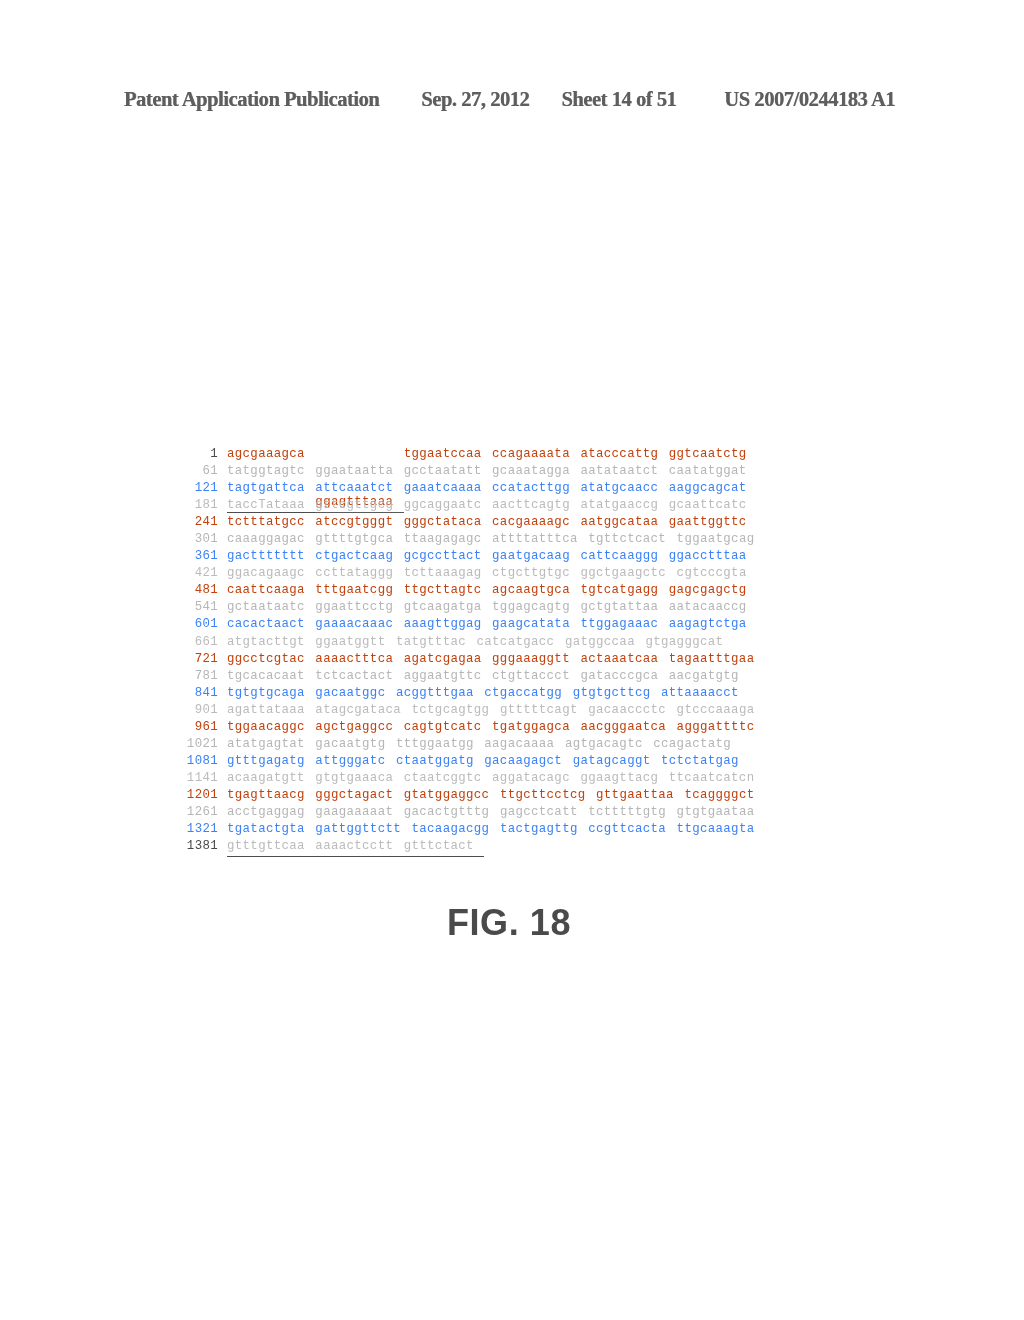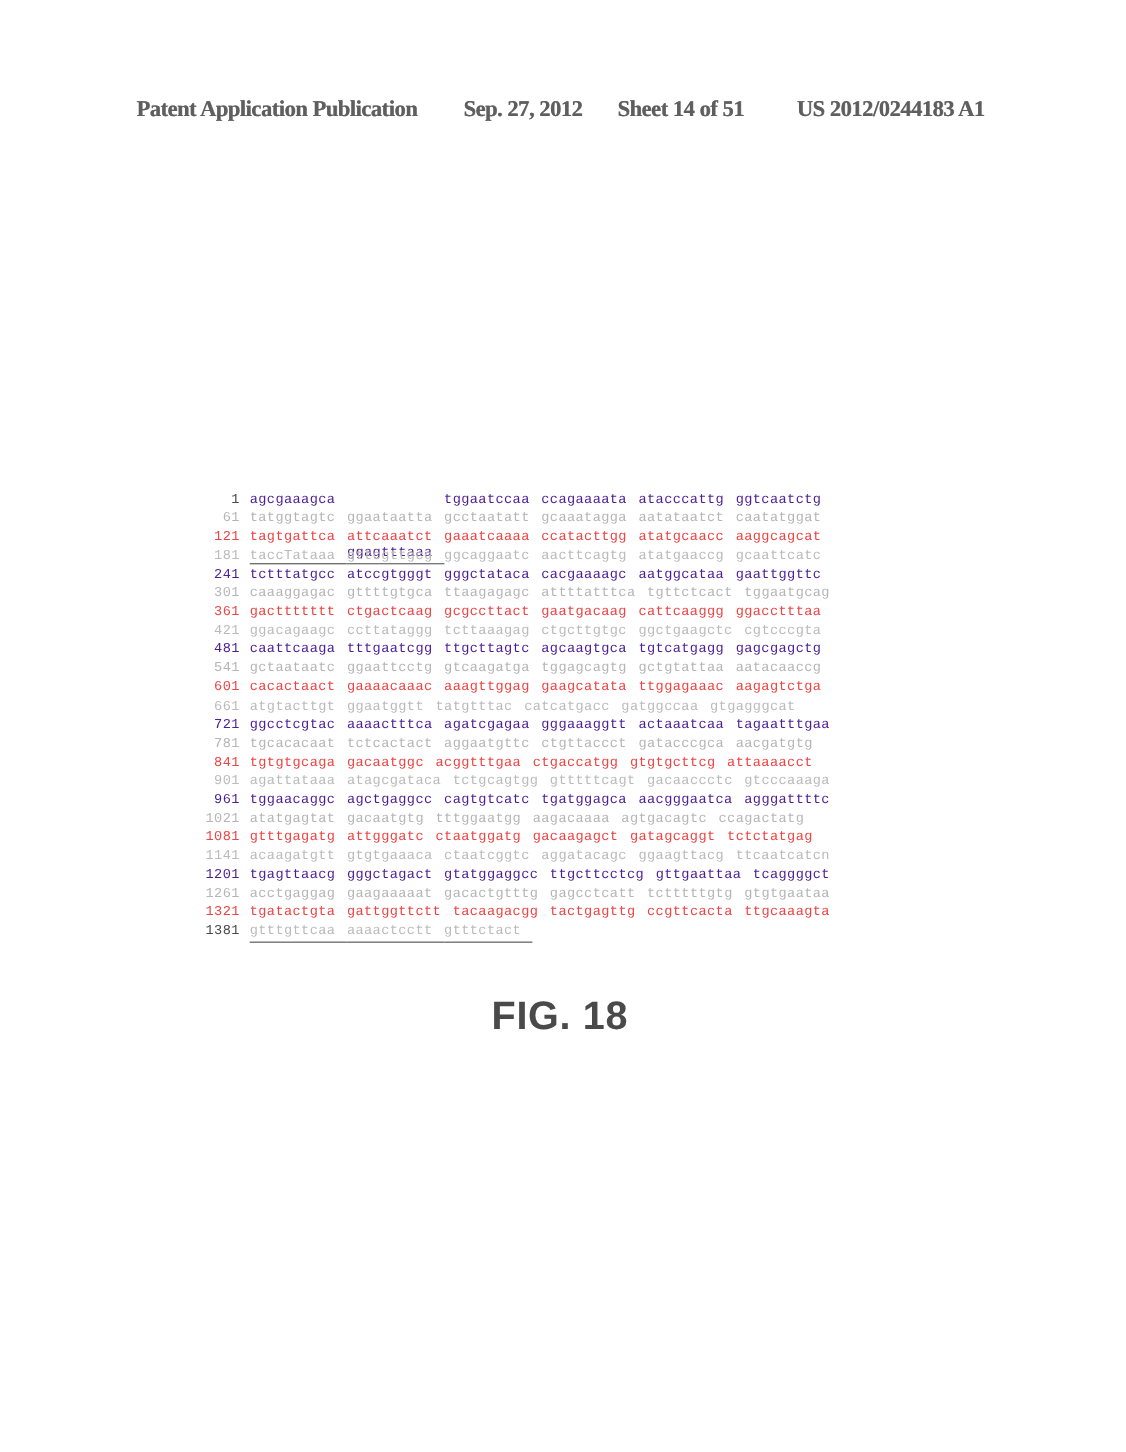--- a/index.html
+++ b/index.html
@@ -76,23 +76,23 @@
     display: flex;
     white-space: pre;
   }
   .seq-col {
     flex: 0 0 auto;
     padding-right: 10.5px;
     color: #bcbcbc;
   }
 
   
-  .seq-row.f1 .seq-col, .seq-row.f1 .seq-num { color: #4c1d95; }
+  .seq-row.f1 .seq-col, .seq-row.f1 .seq-num { color: #c2410c; }
   .seq-row.f2 .seq-col, .seq-row.f2 .seq-num { color: #b6b6b6; font-family: Liberation Mono, monospace; }
-  .seq-row.f3 .seq-col, .seq-row.f3 .seq-num { color: #ef4444; }
+  .seq-row.f3 .seq-col, .seq-row.f3 .seq-num { color: #3b82f6; }
   .seq-row.f4 .seq-col, .seq-row.f4 .seq-num { color: #bbbbbb; }
 
   
   .seq-row.emph .seq-num { color: #4a4a4a; }
   .seq-col.emph {
     color: #3f3f3f;
     border-bottom: 1.1px solid #4d4d4d;
     padding-bottom: 0.5px;
   }
   .seq-col.emph-tail {
@@ -121,20 +121,20 @@
 
 <div class="page">
 
   <div class="pub-header">
     <span class="hdr-title">Patent Application Publication</span>
     <span class="hdr-gap1"></span>
     <span class="hdr-date">Sep. 27, 2012</span>
     <span class="hdr-gap2"></span>
     <span class="hdr-sheet">Sheet 14 of 51</span>
     <span class="hdr-gap3"></span>
-    <span class="hdr-docnum">US 2012/0244183 A1</span>
+    <span class="hdr-docnum">US 2007/0244183 A1</span>
   </div>
 
   <div class="seq-block" id="seq-block"><div class="seq-row f1 emph"><span class="seq-num">1</span><span class="seq-cols"><span class="seq-col emph">agcgaaagca</span><span class="seq-col emph-tail">ggagtttaaa</span><span class="seq-col">tggaatccaa</span><span class="seq-col">ccagaaaata</span><span class="seq-col">atacccattg</span><span class="seq-col">ggtcaatctg</span></span></div><div class="seq-row f2"><span class="seq-num">61</span><span class="seq-cols"><span class="seq-col">tatggtagtc</span><span class="seq-col">ggaataatta</span><span class="seq-col">gcctaatatt</span><span class="seq-col">gcaaatagga</span><span class="seq-col">aatataatct</span><span class="seq-col">caatatggat</span></span></div><div class="seq-row f3"><span class="seq-num">121</span><span class="seq-cols"><span class="seq-col">tagtgattca</span><span class="seq-col">attcaaatct</span><span class="seq-col">gaaatcaaaa</span><span class="seq-col">ccatacttgg</span><span class="seq-col">atatgcaacc</span><span class="seq-col">aaggcagcat</span></span></div><div class="seq-row f4"><span class="seq-num">181</span><span class="seq-cols"><span class="seq-col">taccTataaa</span><span class="seq-col">gttcgttgcg</span><span class="seq-col">ggcaggaatc</span><span class="seq-col">aacttcagtg</span><span class="seq-col">atatgaaccg</span><span class="seq-col">gcaattcatc</span></span></div><div class="seq-row f1"><span class="seq-num">241</span><span class="seq-cols"><span class="seq-col">tctttatgcc</span><span class="seq-col">atccgtgggt</span><span class="seq-col">gggctataca</span><span class="seq-col">cacgaaaagc</span><span class="seq-col">aatggcataa</span><span class="seq-col">gaattggttc</span></span></div><div class="seq-row f2"><span class="seq-num">301</span><span class="seq-cols"><span class="seq-col">caaaggagac</span><span class="seq-col">gttttgtgca</span><span class="seq-col">ttaagagagc</span><span class="seq-col">attttatttca</span><span class="seq-col">tgttctcact</span><span class="seq-col">tggaatgcag</span></span></div><div class="seq-row f3"><span class="seq-num">361</span><span class="seq-cols"><span class="seq-col">gacttttttt</span><span class="seq-col">ctgactcaag</span><span class="seq-col">gcgccttact</span><span class="seq-col">gaatgacaag</span><span class="seq-col">cattcaaggg</span><span class="seq-col">ggacctttaa</span></span></div><div class="seq-row f4"><span class="seq-num">421</span><span class="seq-cols"><span class="seq-col">ggacagaagc</span><span class="seq-col">ccttataggg</span><span class="seq-col">tcttaaagag</span><span class="seq-col">ctgcttgtgc</span><span class="seq-col">ggctgaagctc</span><span class="seq-col">cgtcccgta</span></span></div><div class="seq-row f1"><span class="seq-num">481</span><span class="seq-cols"><span class="seq-col">caattcaaga</span><span class="seq-col">tttgaatcgg</span><span class="seq-col">ttgcttagtc</span><span class="seq-col">agcaagtgca</span><span class="seq-col">tgtcatgagg</span><span class="seq-col">gagcgagctg</span></span></div><div class="seq-row f2"><span class="seq-num">541</span><span class="seq-cols"><span class="seq-col">gctaataatc</span><span class="seq-col">ggaattcctg</span><span class="seq-col">gtcaagatga</span><span class="seq-col">tggagcagtg</span><span class="seq-col">gctgtattaa</span><span class="seq-col">aatacaaccg</span></span></div><div class="seq-row f3"><span class="seq-num">601</span><span class="seq-cols"><span class="seq-col">cacactaact</span><span class="seq-col">gaaaacaaac</span><span class="seq-col">aaagttggag</span><span class="seq-col">gaagcatata</span><span class="seq-col">ttggagaaac</span><span class="seq-col">aagagtctga</span></span></div><div class="seq-row f4"><span class="seq-num">661</span><span class="seq-cols"><span class="seq-col">atgtacttgt</span><span class="seq-col">ggaatggtt</span><span class="seq-col">tatgtttac</span><span class="seq-col">catcatgacc</span><span class="seq-col">gatggccaa</span><span class="seq-col">gtgagggcat</span></span></div><div class="seq-row f1"><span class="seq-num">721</span><span class="seq-cols"><span class="seq-col">ggcctcgtac</span><span class="seq-col">aaaactttca</span><span class="seq-col">agatcgagaa</span><span class="seq-col">gggaaaggtt</span><span class="seq-col">actaaatcaa</span><span class="seq-col">tagaatttgaa</span></span></div><div class="seq-row f2"><span class="seq-num">781</span><span class="seq-cols"><span class="seq-col">tgcacacaat</span><span class="seq-col">tctcactact</span><span class="seq-col">aggaatgttc</span><span class="seq-col">ctgttaccct</span><span class="seq-col">gatacccgca</span><span class="seq-col">aacgatgtg</span></span></div><div class="seq-row f3"><span class="seq-num">841</span><span class="seq-cols"><span class="seq-col">tgtgtgcaga</span><span class="seq-col">gacaatggc</span><span class="seq-col">acggtttgaa</span><span class="seq-col">ctgaccatgg</span><span class="seq-col">gtgtgcttcg</span><span class="seq-col">attaaaacct</span></span></div><div class="seq-row f4"><span class="seq-num">901</span><span class="seq-cols"><span class="seq-col">agattataaa</span><span class="seq-col">atagcgataca</span><span class="seq-col">tctgcagtgg</span><span class="seq-col">gtttttcagt</span><span class="seq-col">gacaaccctc</span><span class="seq-col">gtcccaaaga</span></span></div><div class="seq-row f1"><span class="seq-num">961</span><span class="seq-cols"><span class="seq-col">tggaacaggc</span><span class="seq-col">agctgaggcc</span><span class="seq-col">cagtgtcatc</span><span class="seq-col">tgatggagca</span><span class="seq-col">aacgggaatca</span><span class="seq-col">agggattttc</span></span></div><div class="seq-row f2"><span class="seq-num">1021</span><span class="seq-cols"><span class="seq-col">atatgagtat</span><span class="seq-col">gacaatgtg</span><span class="seq-col">tttggaatgg</span><span class="seq-col">aagacaaaa</span><span class="seq-col">agtgacagtc</span><span class="seq-col">ccagactatg</span></span></div><div class="seq-row f3"><span class="seq-num">1081</span><span class="seq-cols"><span class="seq-col">gtttgagatg</span><span class="seq-col">attgggatc</span><span class="seq-col">ctaatggatg</span><span class="seq-col">gacaagagct</span><span class="seq-col">gatagcaggt</span><span class="seq-col">tctctatgag</span></span></div><div class="seq-row f4"><span class="seq-num">1141</span><span class="seq-cols"><span class="seq-col">acaagatgtt</span><span class="seq-col">gtgtgaaaca</span><span class="seq-col">ctaatcggtc</span><span class="seq-col">aggatacagc</span><span class="seq-col">ggaagttacg</span><span class="seq-col">ttcaatcatcn</span></span></div><div class="seq-row f1"><span class="seq-num">1201</span><span class="seq-cols"><span class="seq-col">tgagttaacg</span><span class="seq-col">gggctagact</span><span class="seq-col">gtatggaggcc</span><span class="seq-col">ttgcttcctcg</span><span class="seq-col">gttgaattaa</span><span class="seq-col">tcaggggct</span></span></div><div class="seq-row f2"><span class="seq-num">1261</span><span class="seq-cols"><span class="seq-col">acctgaggag</span><span class="seq-col">gaagaaaaat</span><span class="seq-col">gacactgtttg</span><span class="seq-col">gagcctcatt</span><span class="seq-col">tctttttgtg</span><span class="seq-col">gtgtgaataa</span></span></div><div class="seq-row f3"><span class="seq-num">1321</span><span class="seq-cols"><span class="seq-col">tgatactgta</span><span class="seq-col">gattggttctt</span><span class="seq-col">tacaagacgg</span><span class="seq-col">tactgagttg</span><span class="seq-col">ccgttcacta</span><span class="seq-col">ttgcaaagta</span></span></div><div class="seq-row f4 emph"><span class="seq-num">1381</span><span class="seq-cols"><span class="seq-col emph">gtttgttcaa</span><span class="seq-col emph">aaaactcctt</span><span class="seq-col emph">gtttctact</span></span></div></div>
 
   <div class="fig-caption">FIG. 18</div>
 
 </div>
 
 </body></html>

